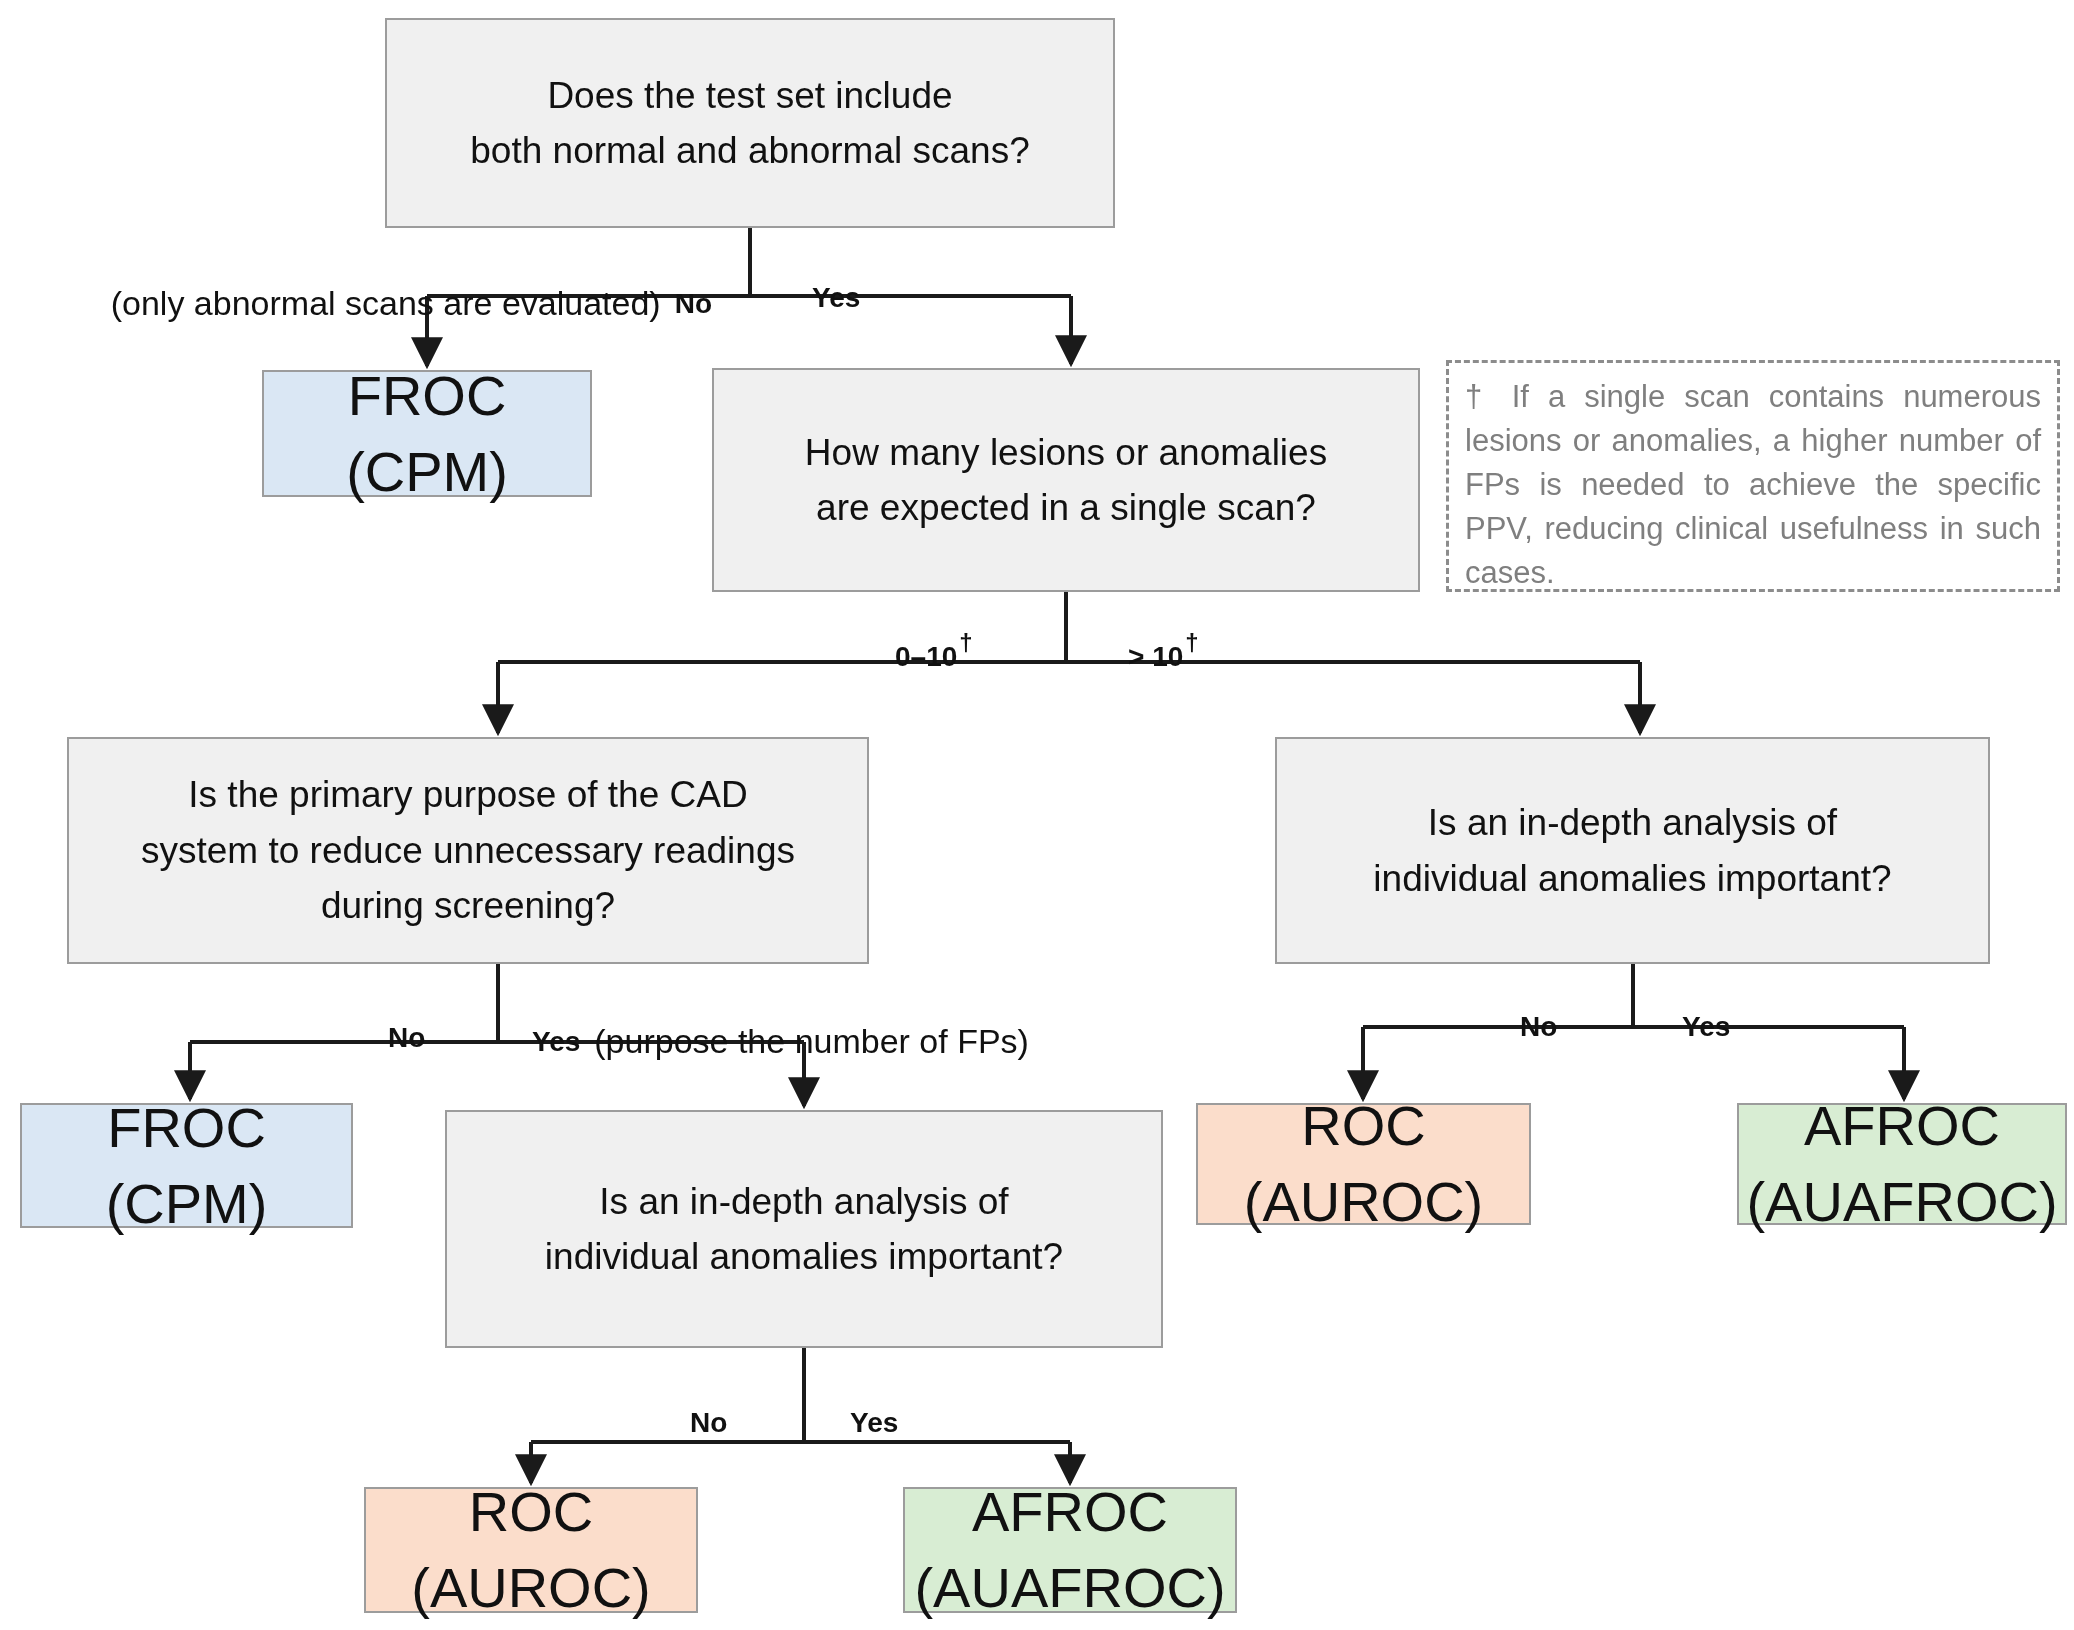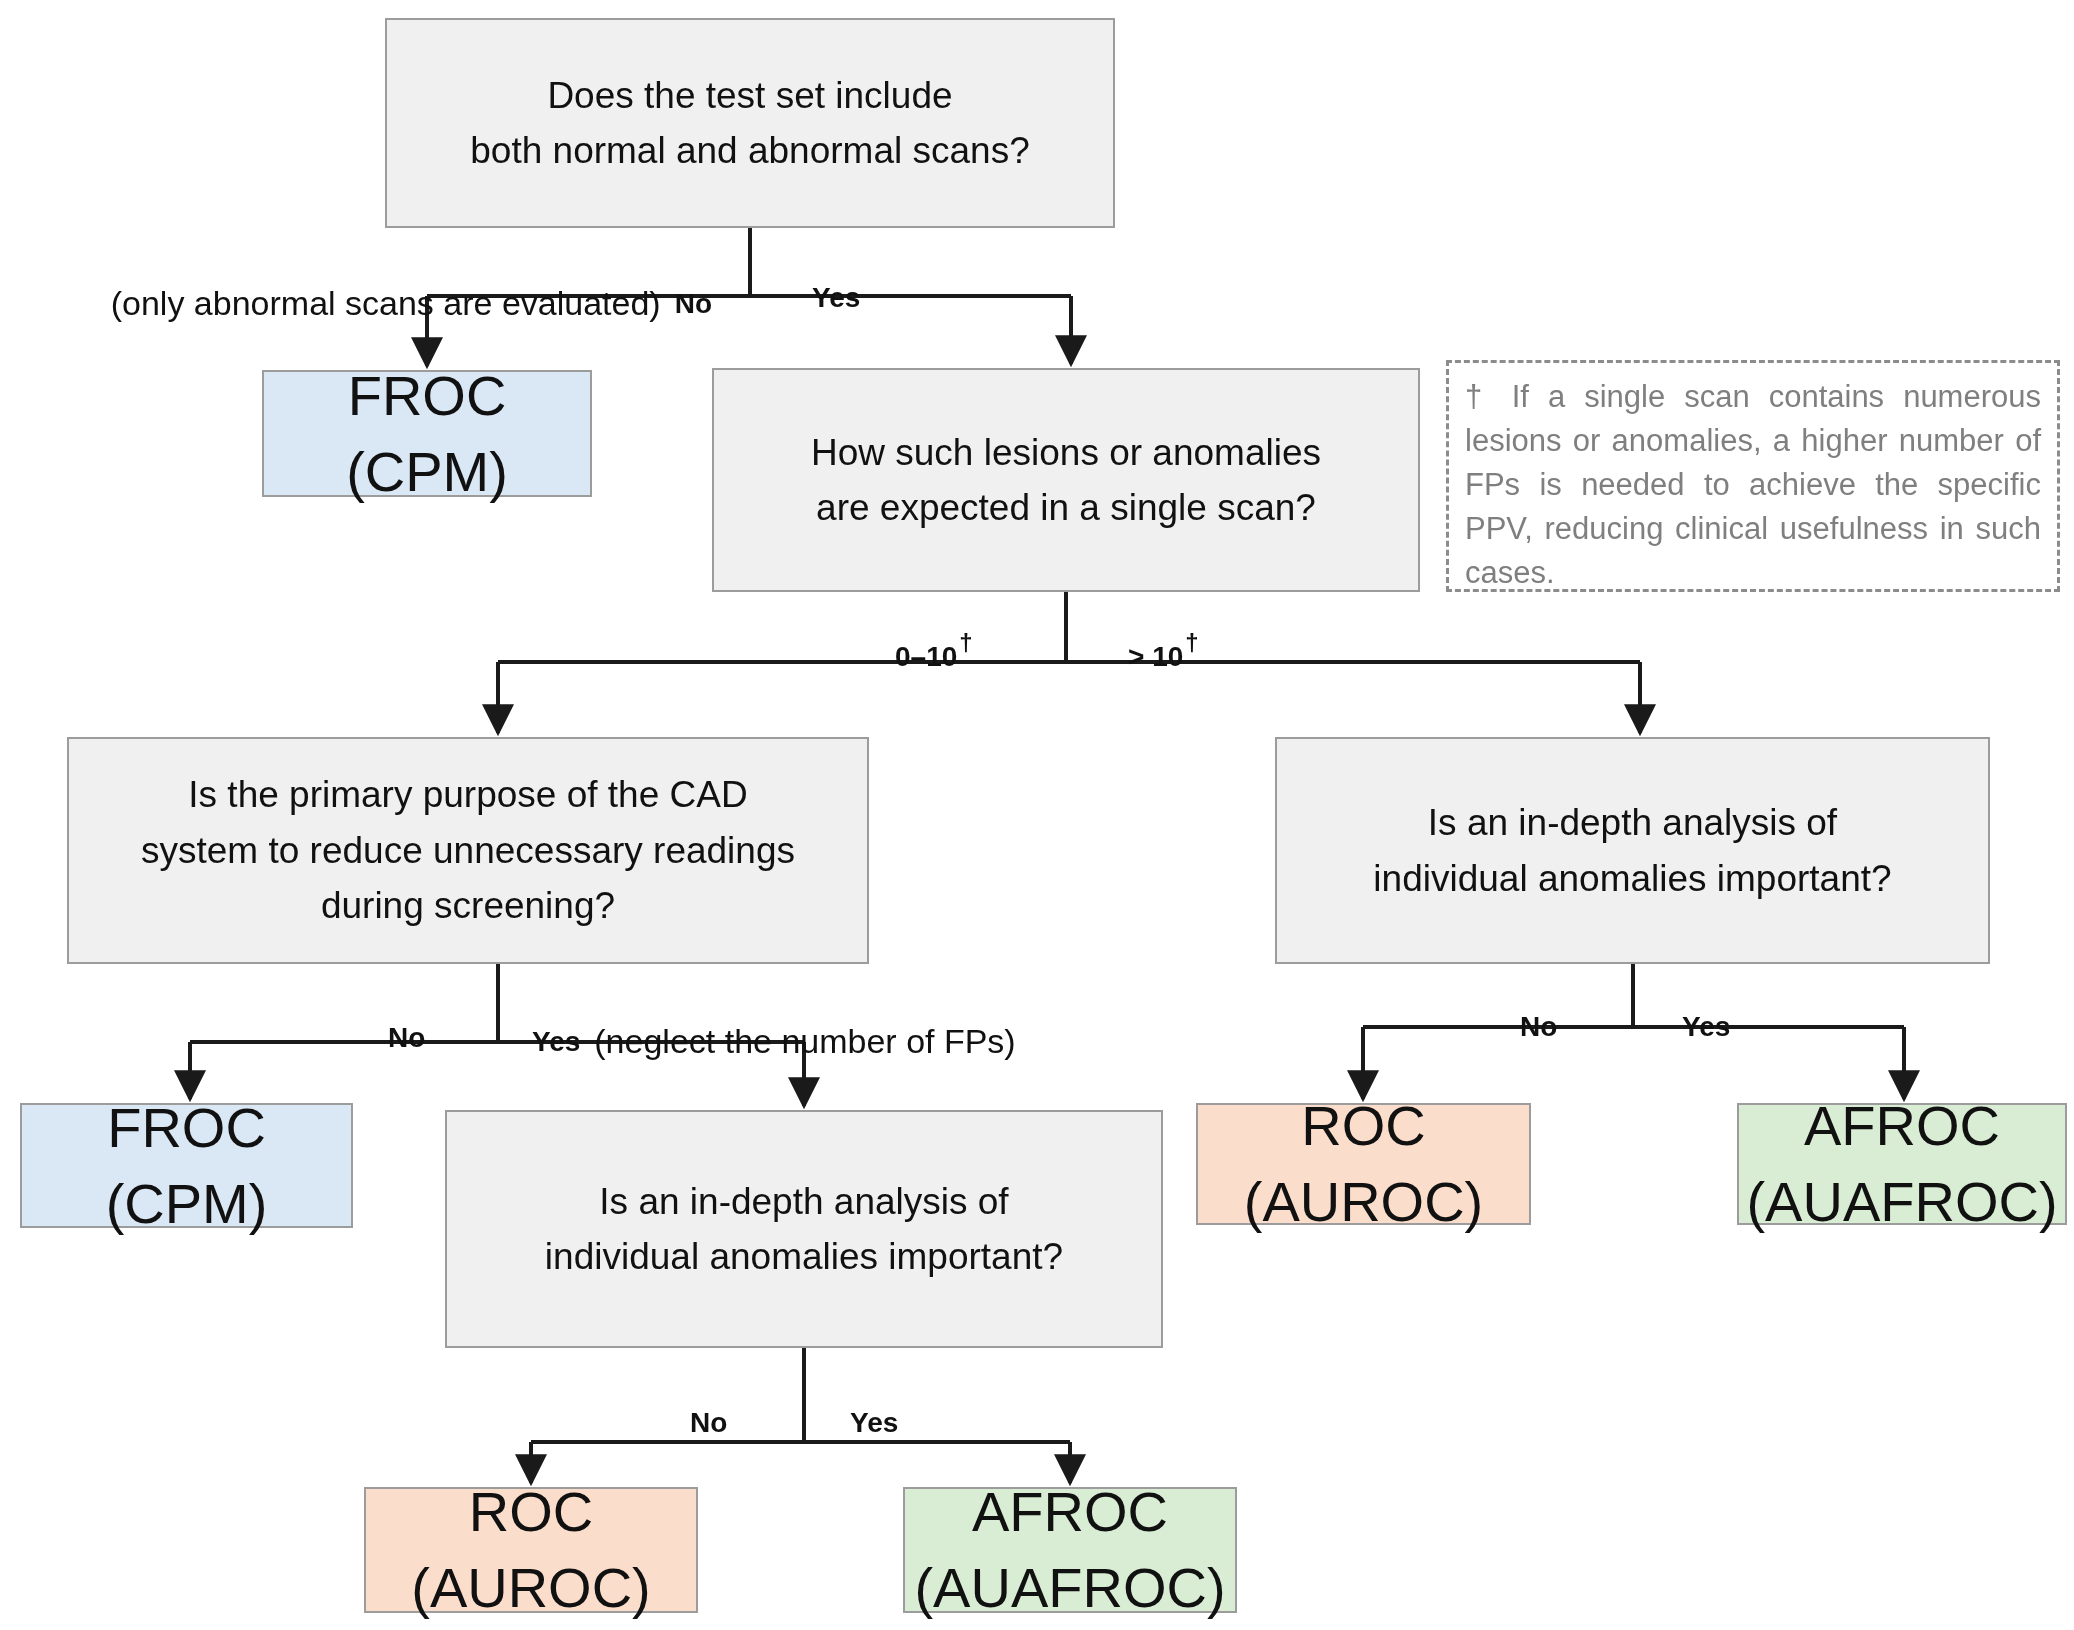--- a/index.html
+++ b/index.html
@@ -96,21 +96,21 @@
 
       <path d="M1633,964 L1633,1027 M1363,1027 L1904,1027"></path>
       <path d="M1363,1027 L1363,1099" marker-end="url(#arrow)"></path>
       <path d="M1904,1027 L1904,1099" marker-end="url(#arrow)"></path>
     </g>
   </svg>
 
   <div class="box q" style="left:385px;top:18px;width:730px;height:210px;">Does the test set include
 both normal and abnormal scans?</div>
 
-  <div class="box q" style="left:712px;top:368px;width:708px;height:224px;">How such lesions or anomalies
+  <div class="box q" style="left:712px;top:368px;width:708px;height:224px;">How many lesions or anomalies
 are expected in a single scan?</div>
 
   <div class="box q" style="left:67px;top:737px;width:802px;height:227px;">Is the primary purpose of the CAD
 system to reduce unnecessary readings
 during screening?</div>
 
   <div class="box q" style="left:1275px;top:737px;width:715px;height:227px;">Is an in-depth analysis of
 individual anomalies important?</div>
 
   <div class="box q" style="left:445px;top:1110px;width:718px;height:238px;">Is an in-depth analysis of
@@ -151,21 +151,21 @@
   <div class="lbl" style="left:1128px;top:602px;">
     <b>&gt; 10</b>
       <span class="sup">†</span>
   </div>
 
   <div class="lbl" style="left:388px;top:983px;">
     <b>No</b>
   </div>
   <div class="lbl" style="left:532px;top:983px;">
     <b class="gap-r">Yes</b>
-    <span>(neglect the number of FPs)</span>
+    <span>(purpose the number of FPs)</span>
   </div>
 
   <div class="lbl" style="left:690px;top:1368px;">
     <b>No</b>
   </div>
   <div class="lbl" style="left:850px;top:1368px;">
     <b>Yes</b>
   </div>
 
   <div class="lbl" style="left:1520px;top:972px;">

